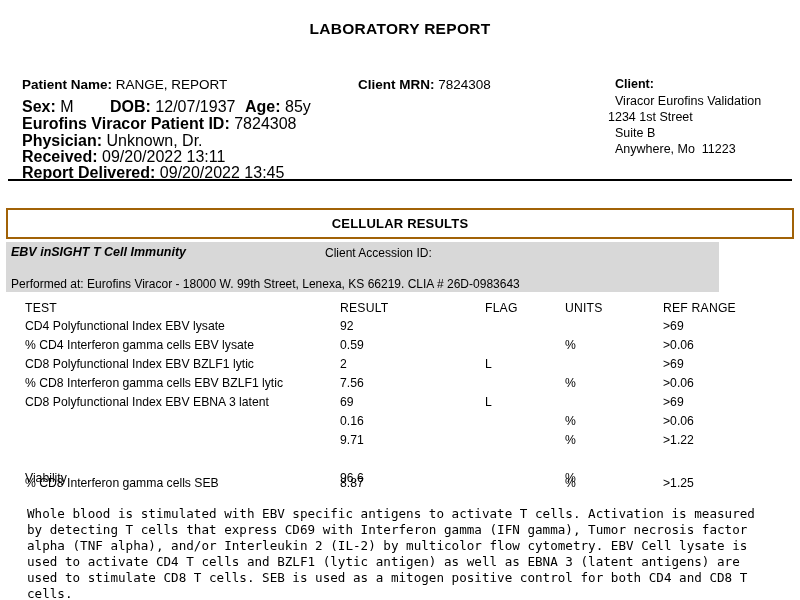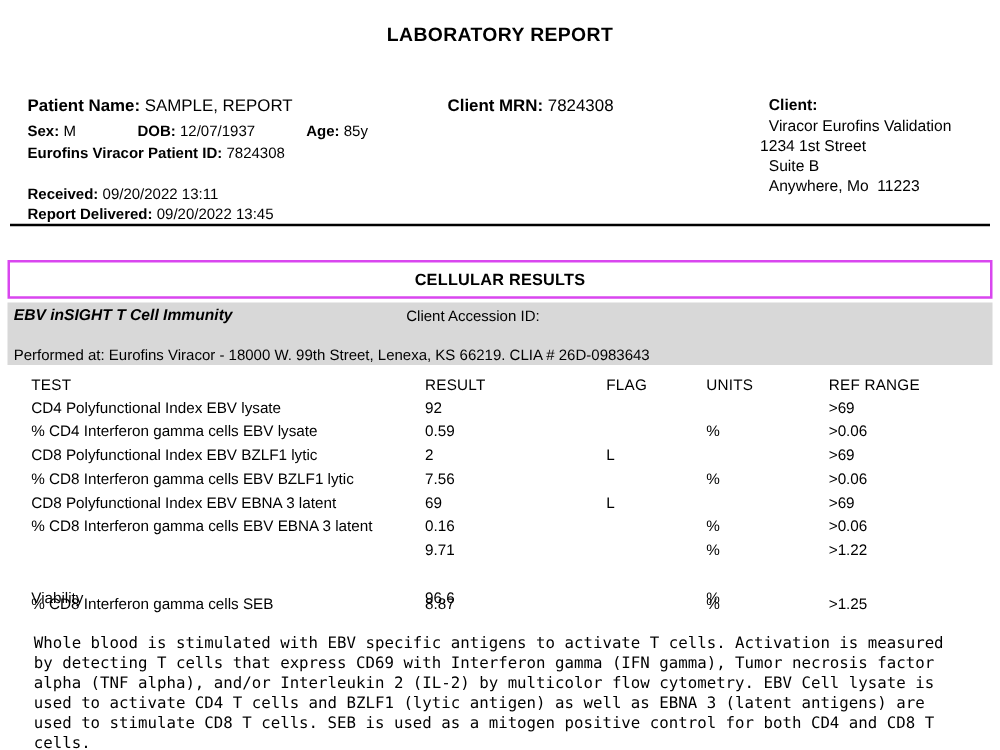--- a/index.html
+++ b/index.html
@@ -3,53 +3,54 @@
 <meta charset="utf-8">
 <style>
   * { margin:0; padding:0; box-sizing:border-box; }
   html,body { width:800px; height:600px; background:#ffffff; overflow:hidden;
               font-family:"Liberation Sans", sans-serif; color:#000; }
   .page { position:relative; width:800px; height:600px; background:#fff;margin-top:20px; }
   .pos { position:absolute; white-space:pre; }
   .b { font-weight:bold; }
   .title { top:22px; left:0; width:800px; text-align:center;
            font-size:15.5px; font-weight:bold; letter-spacing:.3px; white-space:pre; }
-  .pt-line { font-size:12px; }
+  .pt-line { font-size:16px; }
   .pt-big { font-size:13.5px; }
   .client-line { font-size:12.5px; }
   .rule { position:absolute; top:159px; left:8px; width:784px; height:2px; background:#000; }
   .section-box { position:absolute; top:188px; left:6px; width:788px; height:31px;
-                 border:2px solid #d946ef; text-align:center; line-height:27px;
+                 border:2px solid #a16207; text-align:center; line-height:27px;
                  font-size:13px; font-weight:bold; letter-spacing:.2px; }
-  .gray-band { position:absolute; top:222px; left:6px; width:788px; height:50px;padding-left:28px; }
+  .gray-band { position:absolute; top:222px; left:6px; width:713px; height:50px;padding-left:28px; }
   .band-row { position:absolute; left:0; width:100%; height:16px; font-size:12px; }
   .band-title { font-weight:bold; font-style:italic; font-size:12.5px; }
   .trow { position:absolute; left:0; width:800px; height:19px; font-size:12.2px; }
   .trow span { position:absolute; white-space:pre; }
   .thead span { font-weight:normal; letter-spacing:.2px; }
   .c-test { left:25px; } .c-result { left:340px; } .c-flag { left:485px; }
   .c-units { left:565px; } .c-ref { left:663px; }
   .footnote { position:absolute; top:486px; left:27px; width:760px;
               font-family:"DejaVu Sans Mono", monospace; font-size:12.6px;
               line-height:16px; white-space:pre; }
 </style>
 </head>
 <body>
 
 <div class="page">
 
   <div class="title">LABORATORY REPORT</div>
 
-  <div class="pos pt-big" style="top:57px;left:22px;"><span class="b">Patient Name:</span> <span>SAMPLE, REPORT</span></div>
+  <div class="pos pt-big" style="top:57px;left:22px;"><span class="b">Patient Name:</span> <span>RANGE, REPORT</span></div>
 
   <div class="pos pt-line" style="top:78px;left:22px;"><span class="b">Sex:</span> <span>M</span></div>
   <div class="pos pt-line" style="top:78px;left:110px;"><span class="b">DOB:</span> <span>12/07/1937</span></div>
   <div class="pos pt-line" style="top:78px;left:245px;"><span class="b">Age:</span> <span>85y</span></div>
 
   <div class="pos pt-line" style="top:95px;left:22px;"><span class="b">Eurofins Viracor Patient ID:</span> <span>7824308</span></div>
+  <div class="pos pt-line" style="top:112px;left:22px;"><span class="b">Physician:</span> <span>Unknown, Dr.</span></div>
   <div class="pos pt-line" style="top:128px;left:22px;"><span class="b">Received:</span> <span>09/20/2022 13:11</span></div>
   <div class="pos pt-line" style="top:144px;left:22px;"><span class="b">Report Delivered:</span> <span>09/20/2022 13:45</span></div>
 
   <div class="pos pt-big" style="top:57px;left:358px;"><span class="b">Client MRN:</span> <span>7824308</span></div>
 
   <div class="pos client-line b" style="top:57px;left:615px;">Client:</div>
   <div class="pos client-line" style="top:74px;left:615px;">Viracor Eurofins Validation</div>
   <div class="pos client-line" style="top:90px;left:608px;">1234 1st Street</div>
   <div class="pos client-line" style="top:106px;left:615px;">Suite B</div>
   <div class="pos client-line" style="top:122px;left:615px;">Anywhere, Mo  11223</div>
@@ -106,21 +107,20 @@
       <span class="c-ref">&gt;0.06</span>
     </div>
     <div class="trow" style="top:375px;">
       <span class="c-test">CD8 Polyfunctional Index EBV EBNA 3 latent</span>
       <span class="c-result">69</span>
       <span class="c-flag">L</span>
       <span class="c-units"></span>
       <span class="c-ref">&gt;69</span>
     </div>
     <div class="trow" style="top:394px;">
-      <span class="c-test">% CD8 Interferon gamma cells EBV EBNA 3 latent</span>
       <span class="c-result">0.16</span>
       <span class="c-flag"></span>
       <span class="c-units">%</span>
       <span class="c-ref">&gt;0.06</span>
     </div>
     <div class="trow" style="top:413px;">
       <span class="c-result">9.71</span>
       <span class="c-flag"></span>
       <span class="c-units">%</span>
       <span class="c-ref">&gt;1.22</span>

